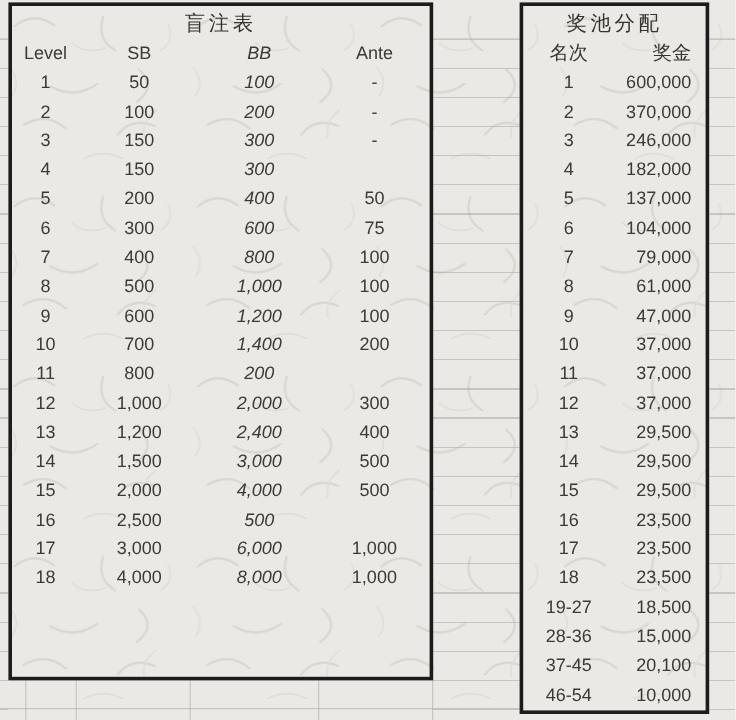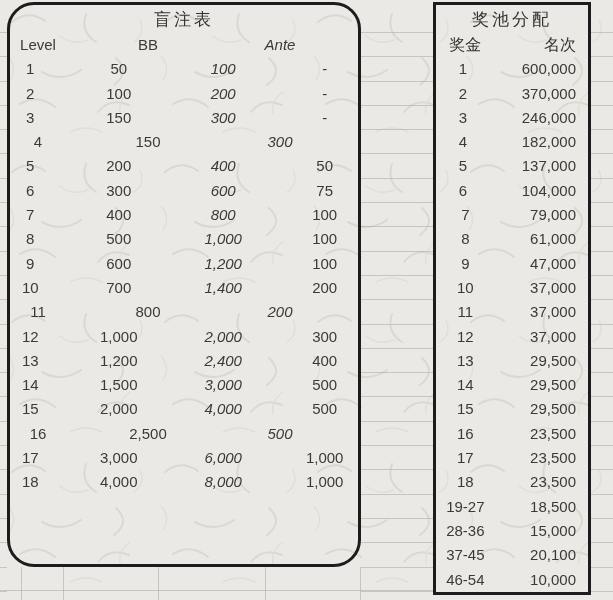--- a/index.html
+++ b/index.html
@@ -19,28 +19,28 @@
   #grid-gap{left:361px;top:32px;width:72px;height:568px;}
   #grid-right-margin{left:591px;top:32px;width:22px;height:568px;}
   .hline{position:absolute;z-index:1;height:1px;background:#aba8a2;opacity:.55;}
   #grid-bottom-row{left:0;top:590px;width:433px;}
   .vline{position:absolute;z-index:1;width:1px;top:567px;height:33px;background:#aba8a2;opacity:.55;}
   
   .tbl{
     position:absolute;z-index:2;box-sizing:border-box;
     border:3px solid #1c1c1c;background:transparent;
   }
-  #blind-table{left:7px;top:2px;width:354px;height:565px;border-radius:27px;}
+  #blind-table{left:7px;top:2px;width:354px;height:565px;}
   #payout-table{left:433px;top:2px;width:158px;height:593px;}
   .tbl-title{
     height:28px;line-height:30px;text-align:center;
     font-family:"Liberation Serif",serif;font-size:17px;letter-spacing:3px;
     color:#35332f;
   }
-  .row{display:flex;height:24.3px;line-height:24.3px;font-size:15px;color:#3c3a37;gap:32px;}
+  .row{display:flex;height:24.3px;line-height:24.3px;font-size:15px;color:#3c3a37;}
   .row span{display:block;text-align:center;box-sizing:border-box;white-space:nowrap;}
   .cjk{font-family:"Liberation Serif",serif;font-size:16px;color:#35332f;}
   .blind-cols span:nth-child(1){width:56px;}
   .blind-cols span:nth-child(2){width:100px;}
   .blind-cols span:nth-child(3){width:100px;font-style:italic;}
   .blind-cols span:nth-child(4){width:92px;}
   .payout-cols span:nth-child(1){width:76px;}
   .payout-cols span:nth-child(2){width:76px;text-align:right;padding-right:12px;}
 </style>
 </head>
@@ -78,20 +78,21 @@
   <div class="vline" style="left:21px"></div>
   <div class="vline" style="left:63px"></div>
   <div class="vline" style="left:158px"></div>
   <div class="vline" style="left:265px"></div>
   <div class="vline" style="left:360px"></div>
 
   <div class="tbl" id="blind-table">
     <div class="tbl-title">盲注表</div>
     <div class="row blind-cols">
       <span>Level</span>
+      <span>SB</span>
       <span>BB</span>
       <span>Ante</span>
     </div>
     <div>
         <div class="row blind-cols">
           <span>1</span>
           <span>50</span>
           <span>100</span>
           <span>-</span>
         </div>
@@ -193,22 +194,22 @@
           <span>4,000</span>
           <span>8,000</span>
           <span>1,000</span>
         </div>
       </div>
   </div>
 
   <div class="tbl" id="payout-table">
     <div class="tbl-title">奖池分配</div>
     <div class="row payout-cols cjk">
+      <span>名次</span>
       <span>奖金</span>
-      <span>名次</span>
     </div>
     <div>
         <div class="row payout-cols">
           <span>1</span>
           <span>600,000</span>
         </div>
         <div class="row payout-cols">
           <span>2</span>
           <span>370,000</span>
         </div>

